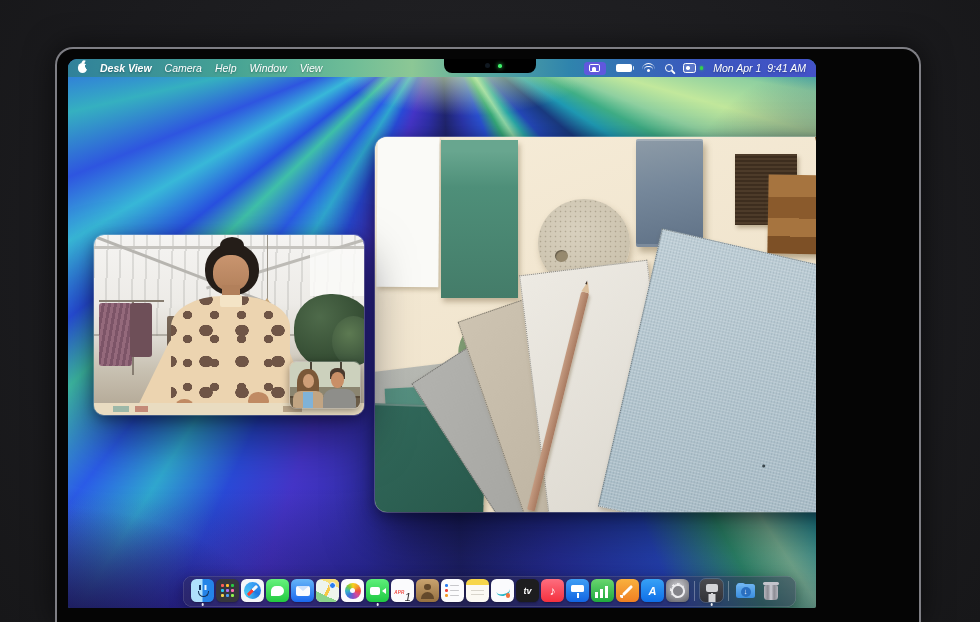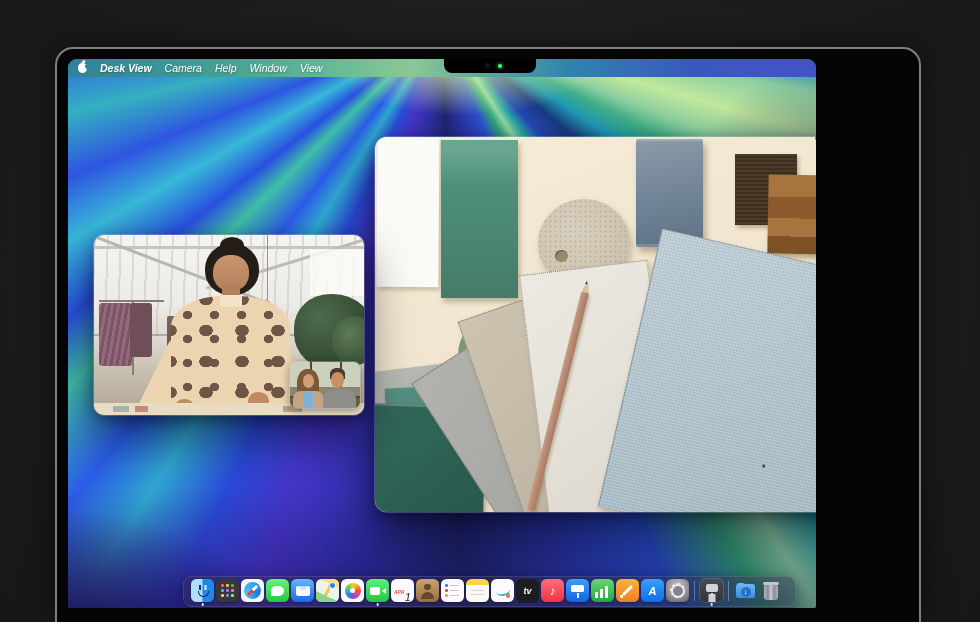--- a/index.html
+++ b/index.html
@@ -315,20 +315,38 @@
 
       <div class="menubar">
         <div class="apple"></div>
         <span class="mb-app">Desk View</span>
         <span class="mb-menus" style="display:flex;gap:13px;">
             <span class="menu-item">Camera</span>
             <span class="menu-item">Help</span>
             <span class="menu-item">Window</span>
             <span class="menu-item">View</span>
           </span>
+        <div class="mb-right">
+          <div class="mb-screenbtn">
+              <div class="scr"></div>
+            </div>
+          <div class="battery"></div>
+          <div class="wifi">
+              <span class="w1"></span>
+              <span class="w2"></span>
+              <span class="w3"></span>
+            </div>
+          <div class="search"></div>
+          <div class="ccicon"></div>
+          <div class="cam-active"></div>
+          <div class="mb-clock">
+            <span>Mon Apr 1</span>
+            <span>9:41 AM</span>
+          </div>
+        </div>
       </div>
 
       <div class="win ft">
         <div class="abs ft-bg"></div>
         <div class="abs ft-sky"></div>
         <div class="abs ft-beam-c"></div>
         <div class="abs ft-beam-a"></div>
         <div class="abs ft-beam-b"></div>
         <div class="abs ft-wallline"></div>
         <div class="abs ft-winlight"></div>

